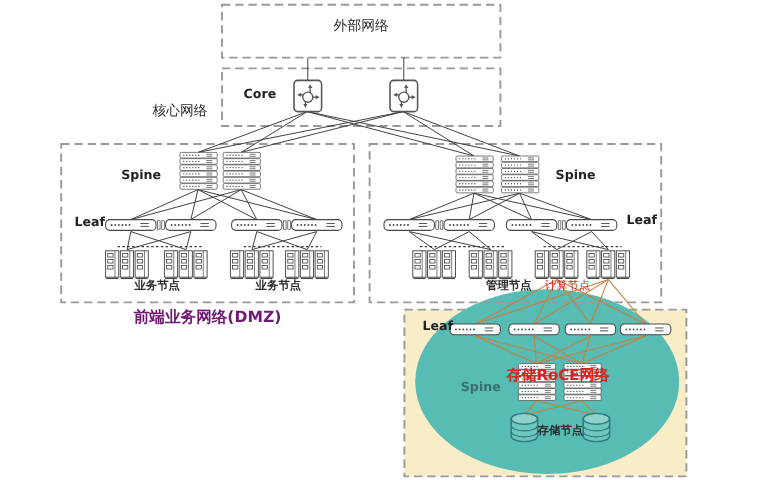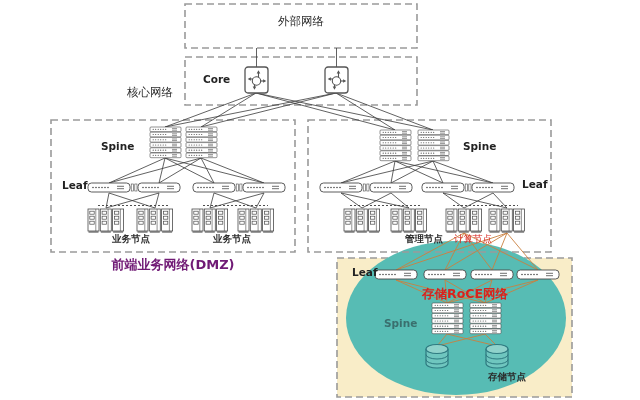--- a/index.html
+++ b/index.html
@@ -8,21 +8,21 @@
     font-family:"DejaVu Sans","Liberation Sans",sans-serif;
     color:#1a1a1a;background:#fff;
   }
   .canvas svg{position:absolute;left:0;top:0;}
   .lbl{position:absolute;white-space:nowrap;line-height:1.1;}
   .lbl.center{transform:translateX(-50%);}
   .cn{font-size:11.5px;color:#2a2a2a;}
   .cn-sm{font-size:9.5px;color:#2a2a2a;font-weight:bold;}
   .en{font-size:10.5px;font-weight:bold;color:#222;text-align:center;}
   .red-big{font-size:13px;font-weight:bold;color:#701a75;}
-  .red-mid{font-size:12.5px;font-weight:bold;color:#d8231e;}
+  .red-mid{font-size:12.5px;font-weight:bold;color:#d8231e;margin-top:19px;}
   .red-sm{font-size:9.5px;color:#d8231e;}
   .spine-storage{color:#3a6f6e;}
 </style>
 </head>
 <body>
 
 <div class="canvas">
 
   <svg width="640" height="400" viewBox="0 0 640 400">
     <defs>
@@ -233,15 +233,15 @@
   <div class="lbl center red-big" style="left:173px;top:258px;">前端业务网络(DMZ)</div>
 
   <div class="lbl en" style="left:463px;top:141px;">Spine</div>
   <div class="lbl en" style="left:522px;top:179px;">Leaf</div>
   <div class="lbl center cn-sm" style="left:424px;top:234px;">管理节点</div>
   <div class="lbl center red-sm" style="left:473px;top:234px;">计算节点</div>
 
   <div class="lbl en" style="left:352px;top:267px;">Leaf</div>
   <div class="lbl center red-mid" style="left:465px;top:287px;">存储RoCE网络</div>
   <div class="lbl en spine-storage" style="left:384px;top:318px;">Spine</div>
-  <div class="lbl center cn-sm" style="left:467px;top:372px;margin-left:40px;">存储节点</div>
+  <div class="lbl center cn-sm" style="left:467px;top:355px;">存储节点</div>
 
 </div>
 
 </body></html>

